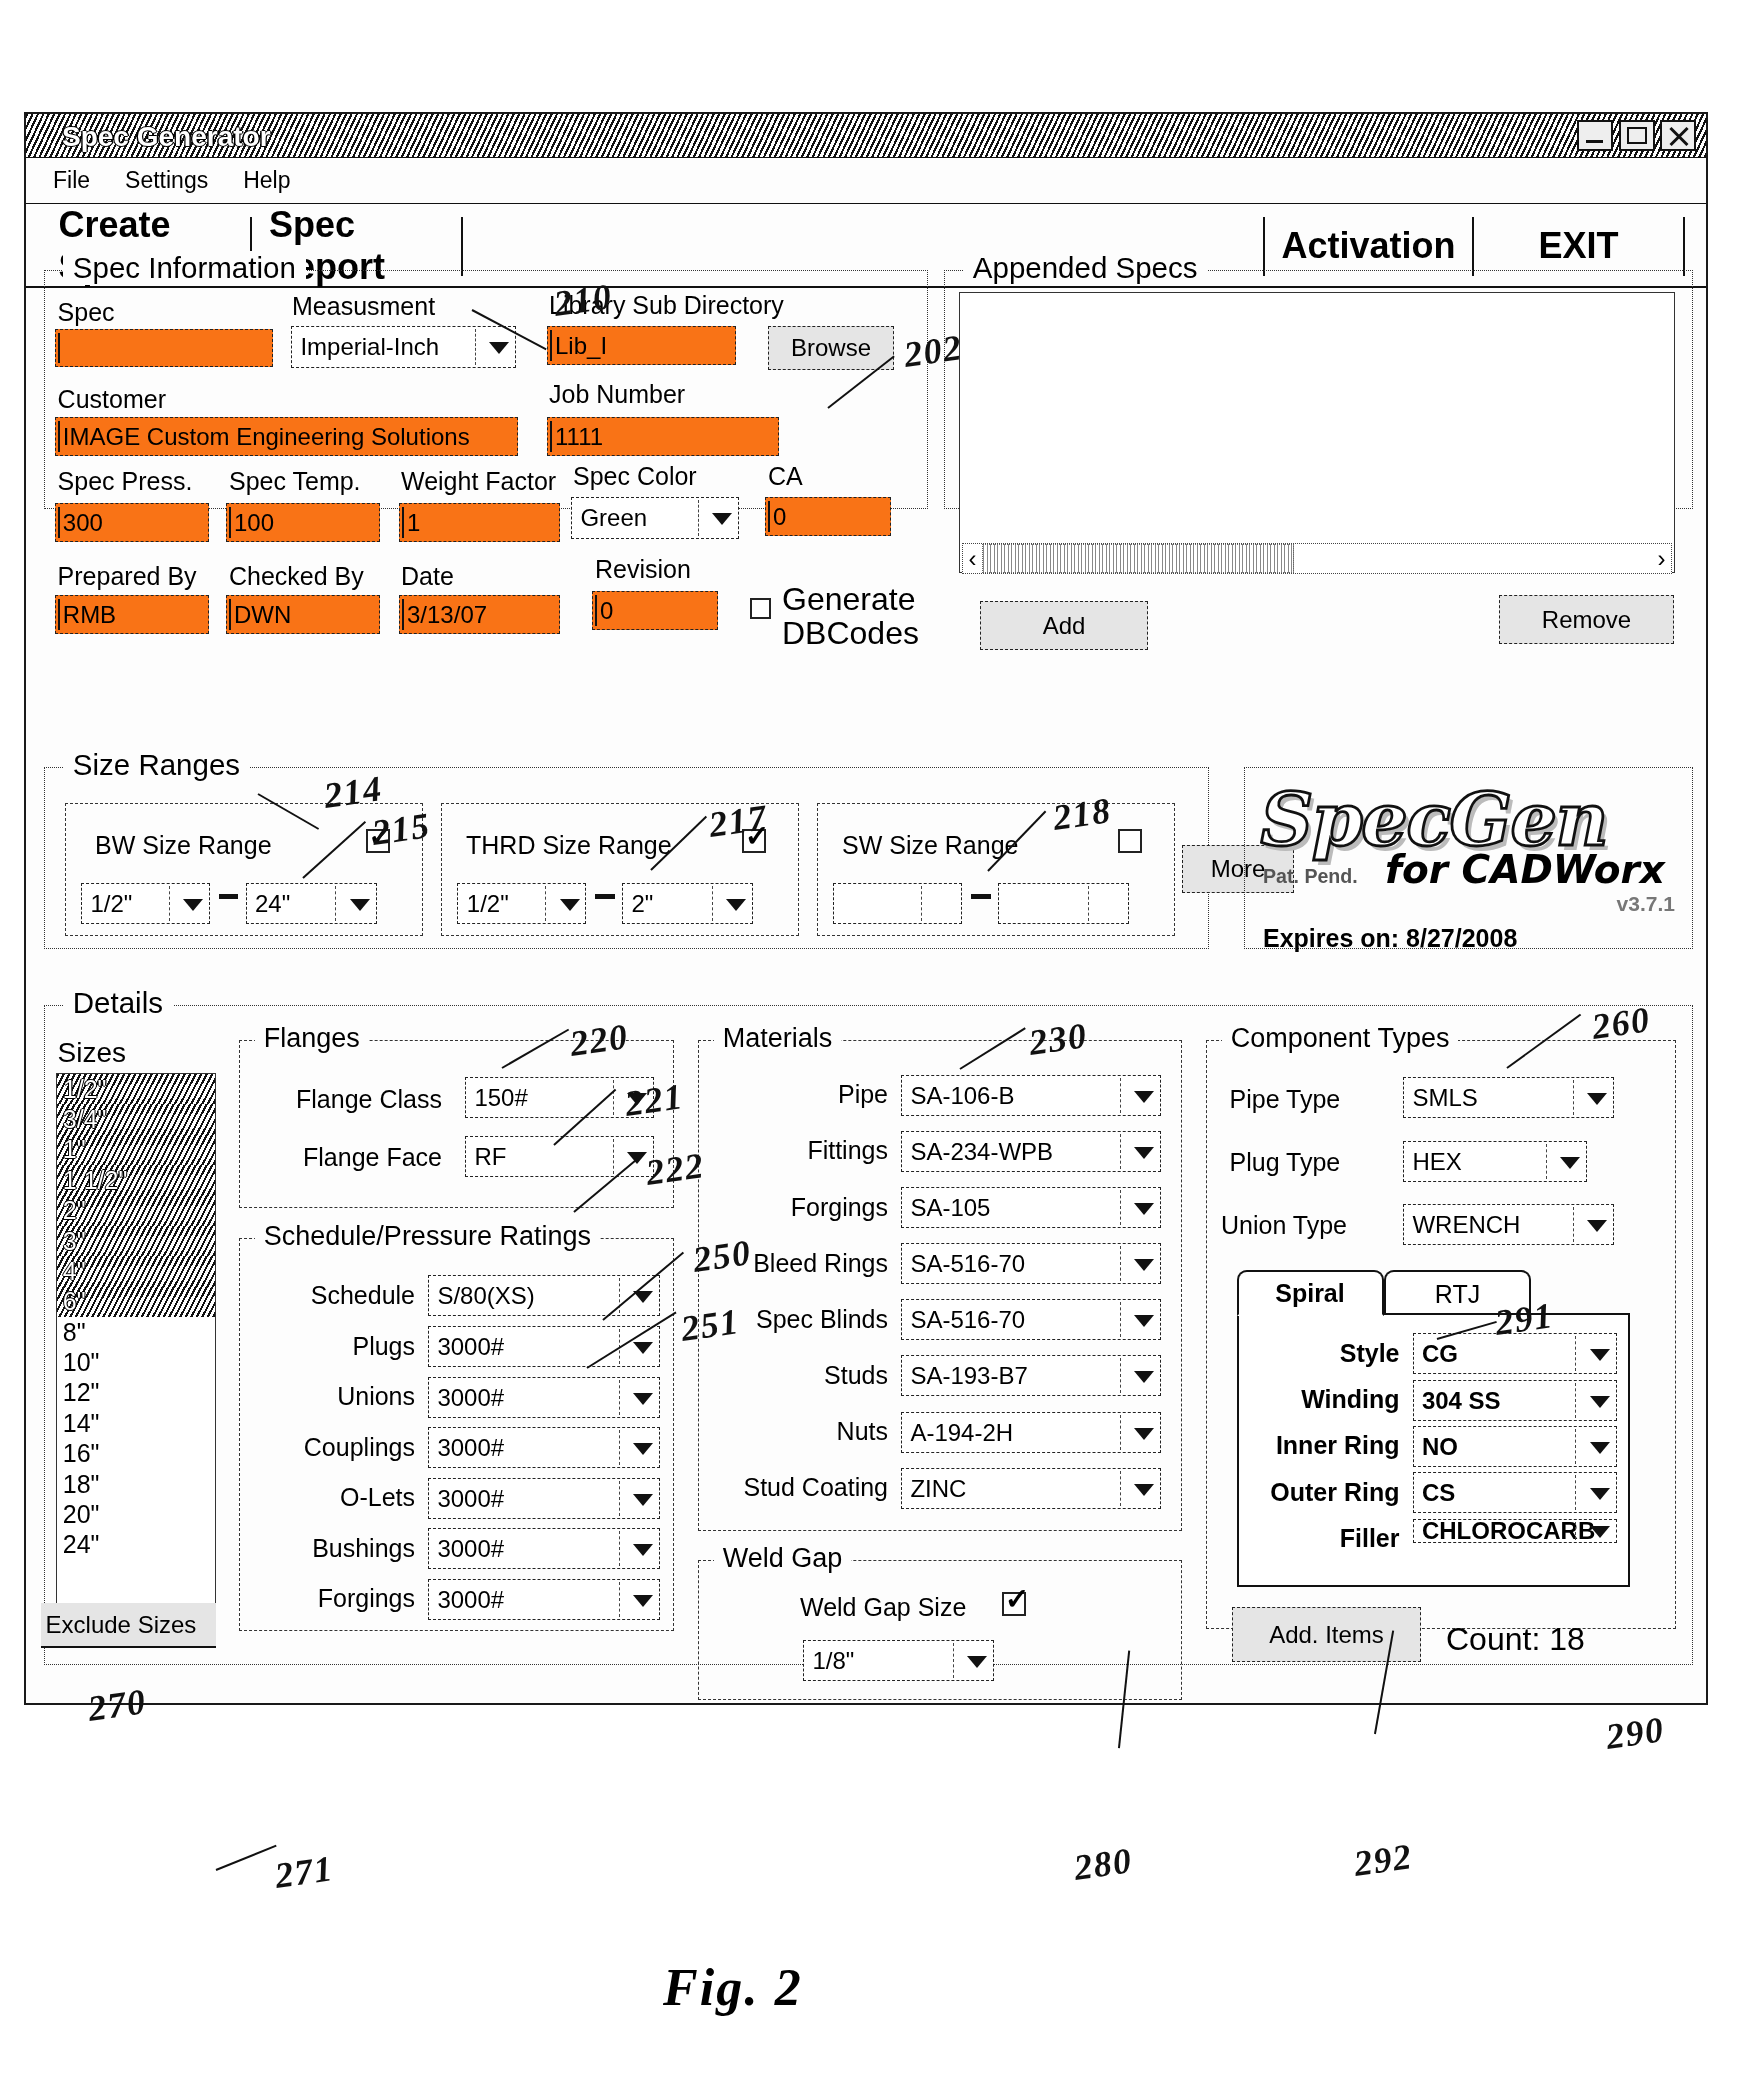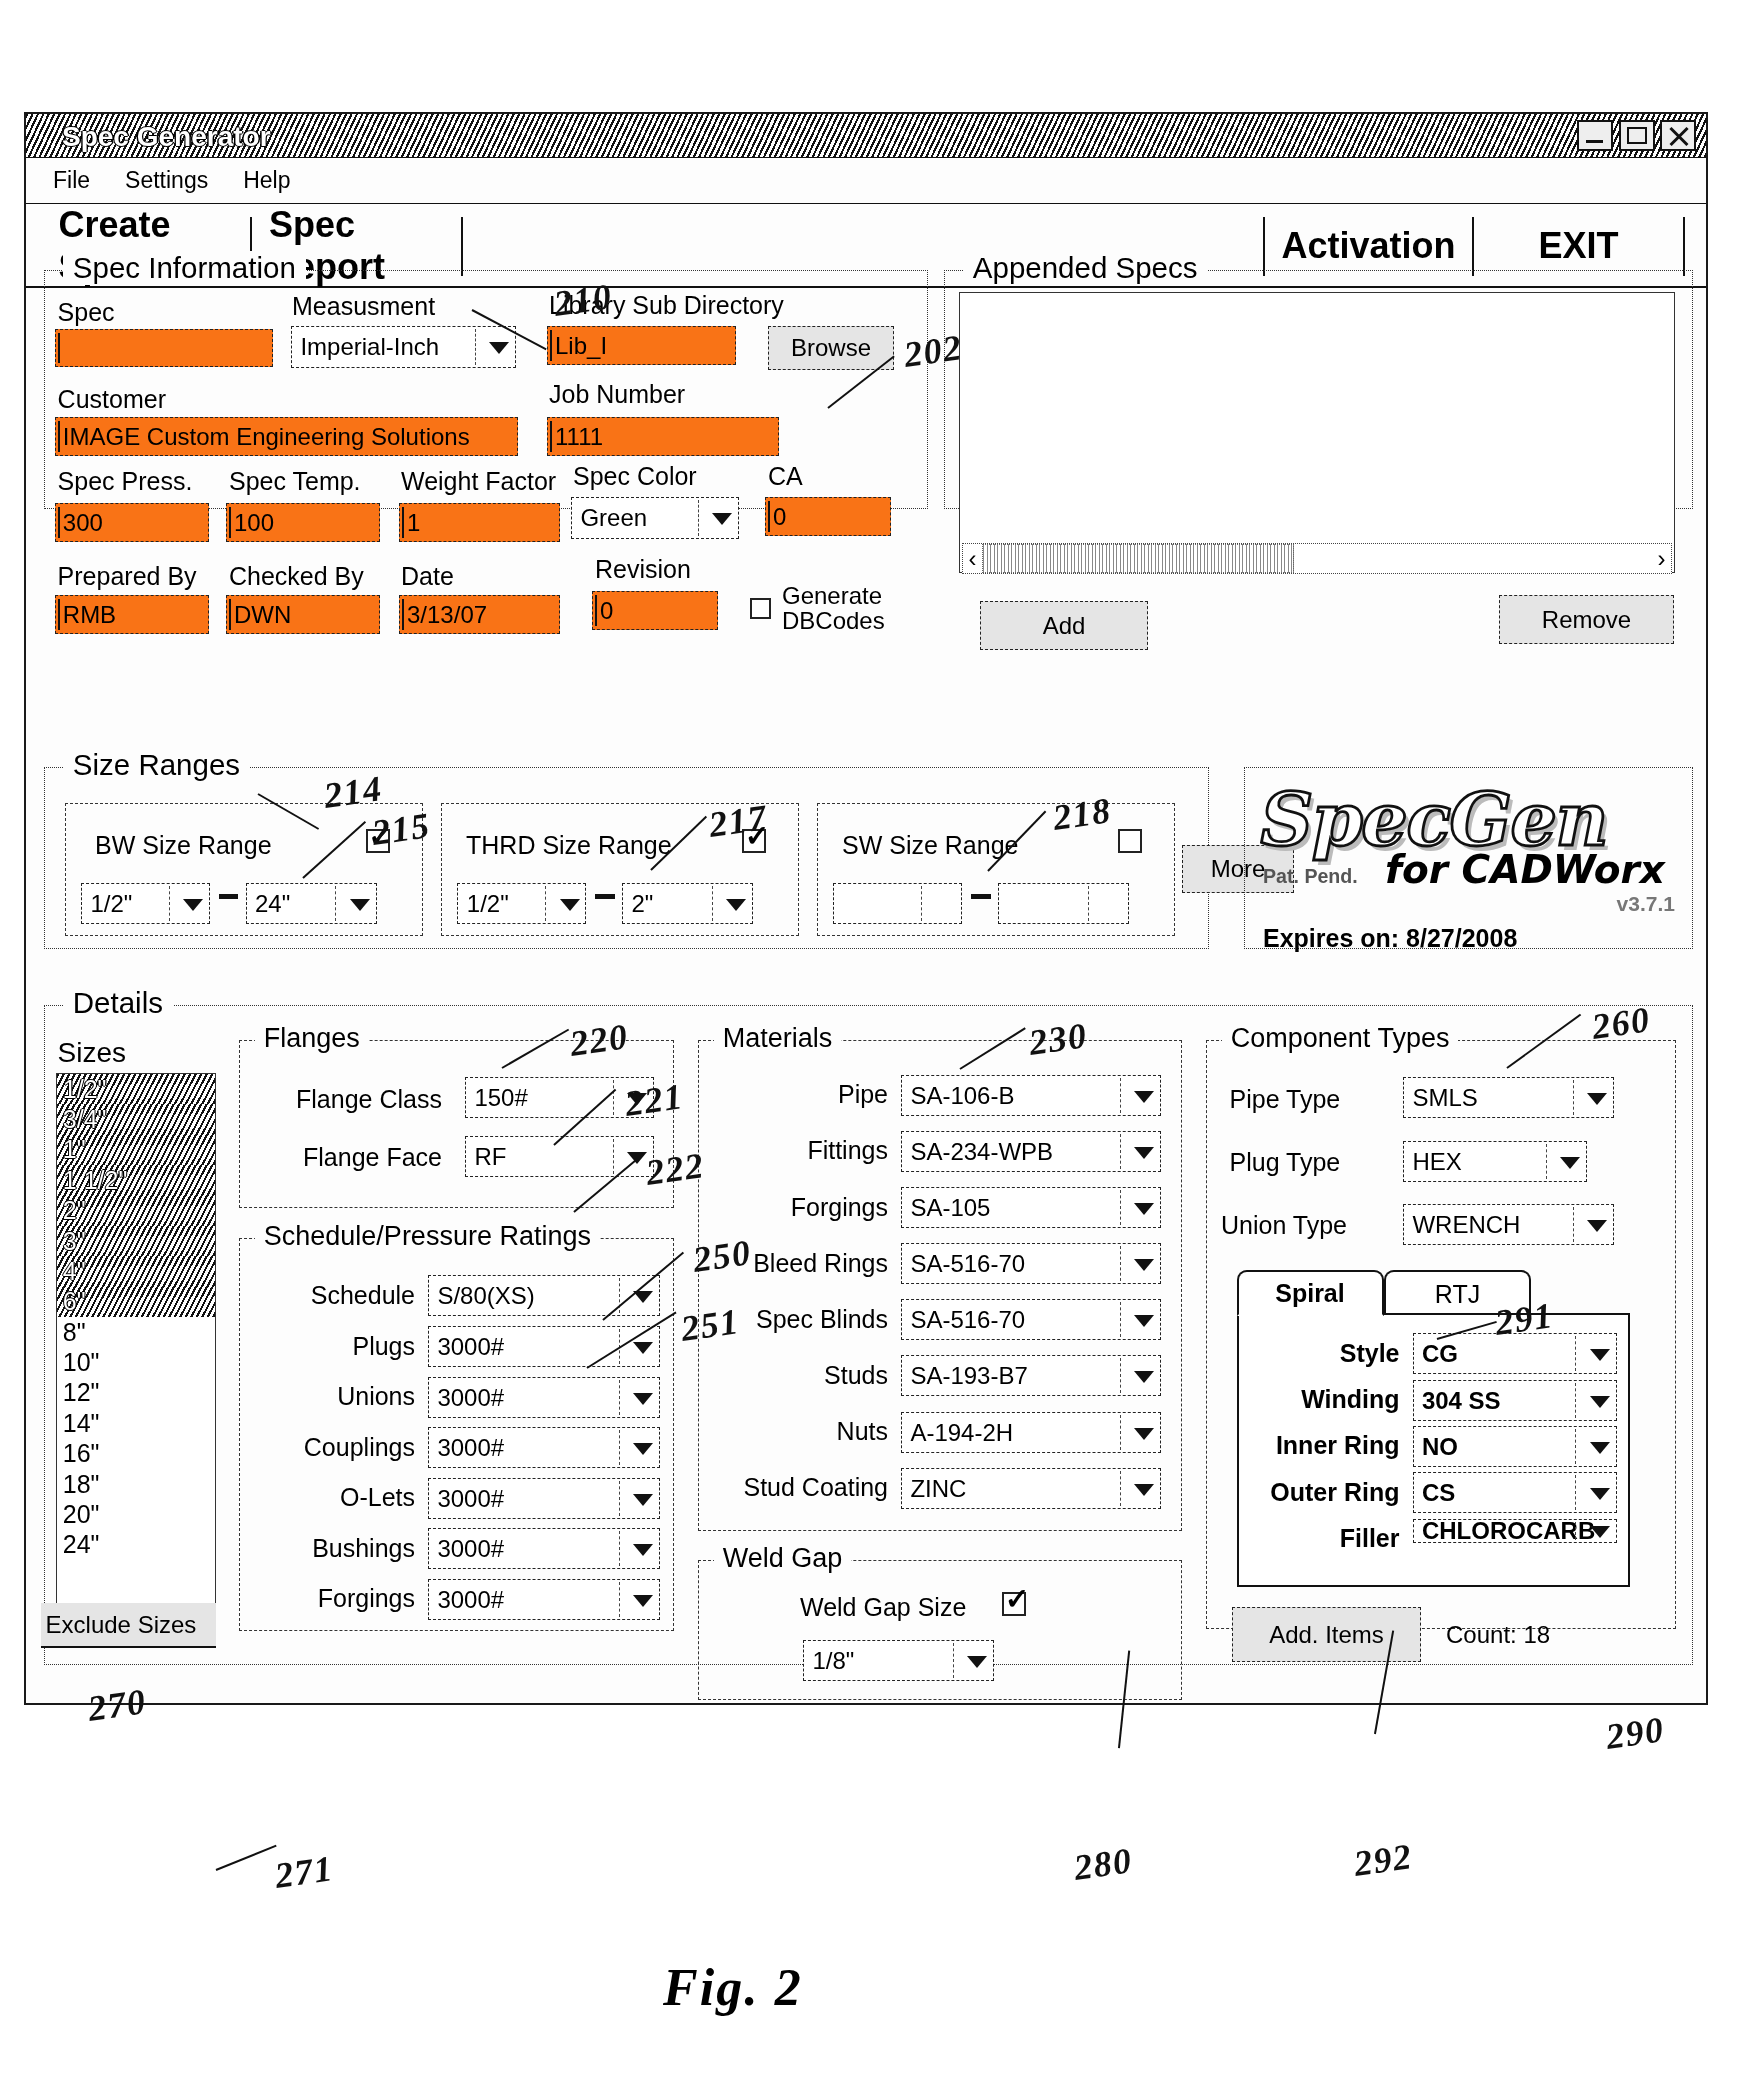--- a/index.html
+++ b/index.html
@@ -71,21 +71,21 @@
                 border-right:10.5px solid transparent; border-top:12.6px solid #111; }
   .combo .arwbox { position:absolute; right:1.4px; top:2.1px; bottom:2.1px; width:39px;
                    border-left:1.4px dashed #444; }
   .btn { position:absolute; border:1.4px dashed #222; background:#e5e5e5;
          display:flex; align-items:center; justify-content:center;
          font-size:24px; white-space:nowrap; }
   .chk { position:absolute; width:24px; height:24px; border:2.1px solid #222;
          background:#fff; }
   .chk.on::after { content:"✓"; position:absolute; left:0.7px; top:-9.8px;
                    font-size:29.5px; font-weight:700; line-height:1; }
-  .statictext { position:absolute; font-size:24px; white-space:nowrap; }
+  .statictext { position:absolute; font-size:32px; white-space:nowrap; }
 
   
   .listbox { position:absolute; border:1.4px solid #333; background:#fff;
              overflow:hidden; }
   .lb-item { font-size:25px; padding:0.7px 5.6px; white-space:nowrap; }
   .lb-item.sel { background:repeating-linear-gradient(117deg,#111 0 2.1px,#fff 2.1px 4.9px);
                  color:#fff; text-shadow:-1.1px 0 #000,1.1px 0 #000,0 -1.1px #000,0 1.1px #000; }
 
   
   #logo { position:absolute; }

